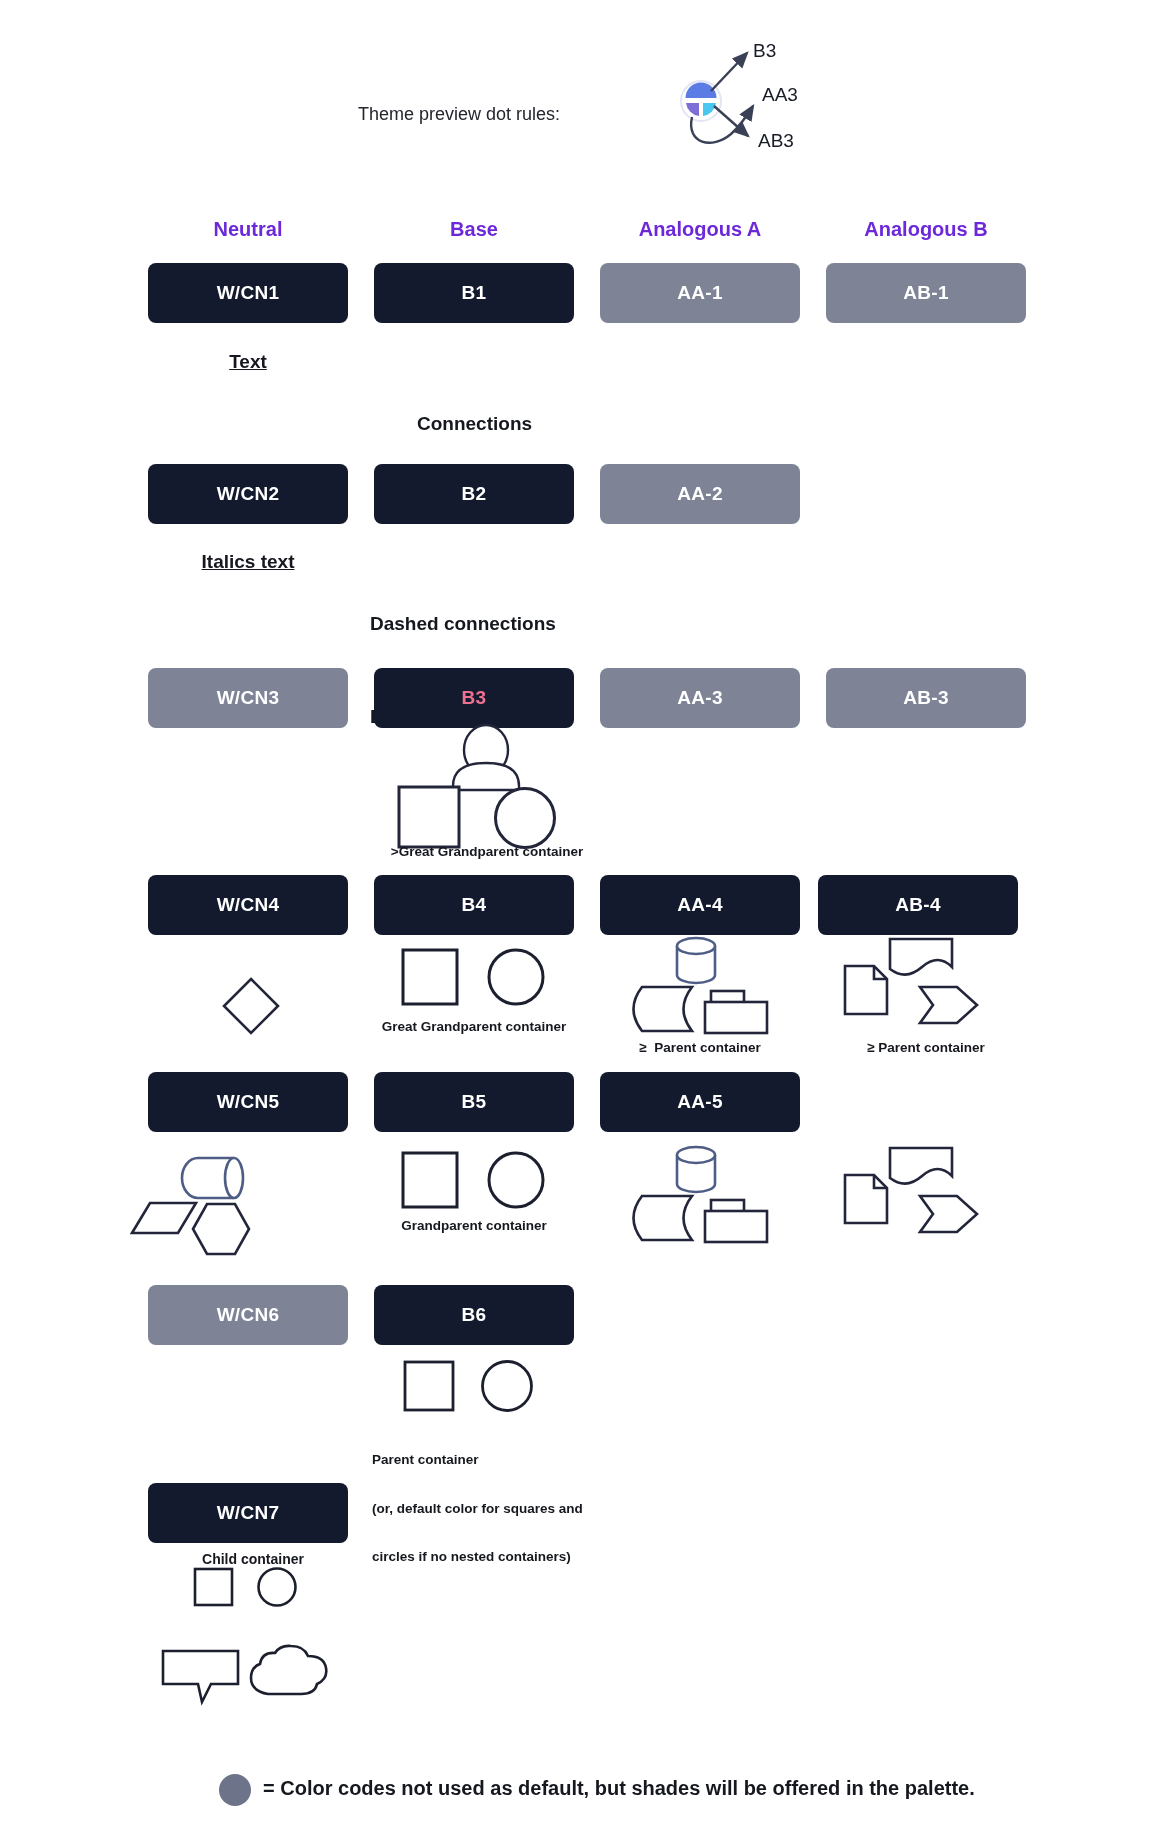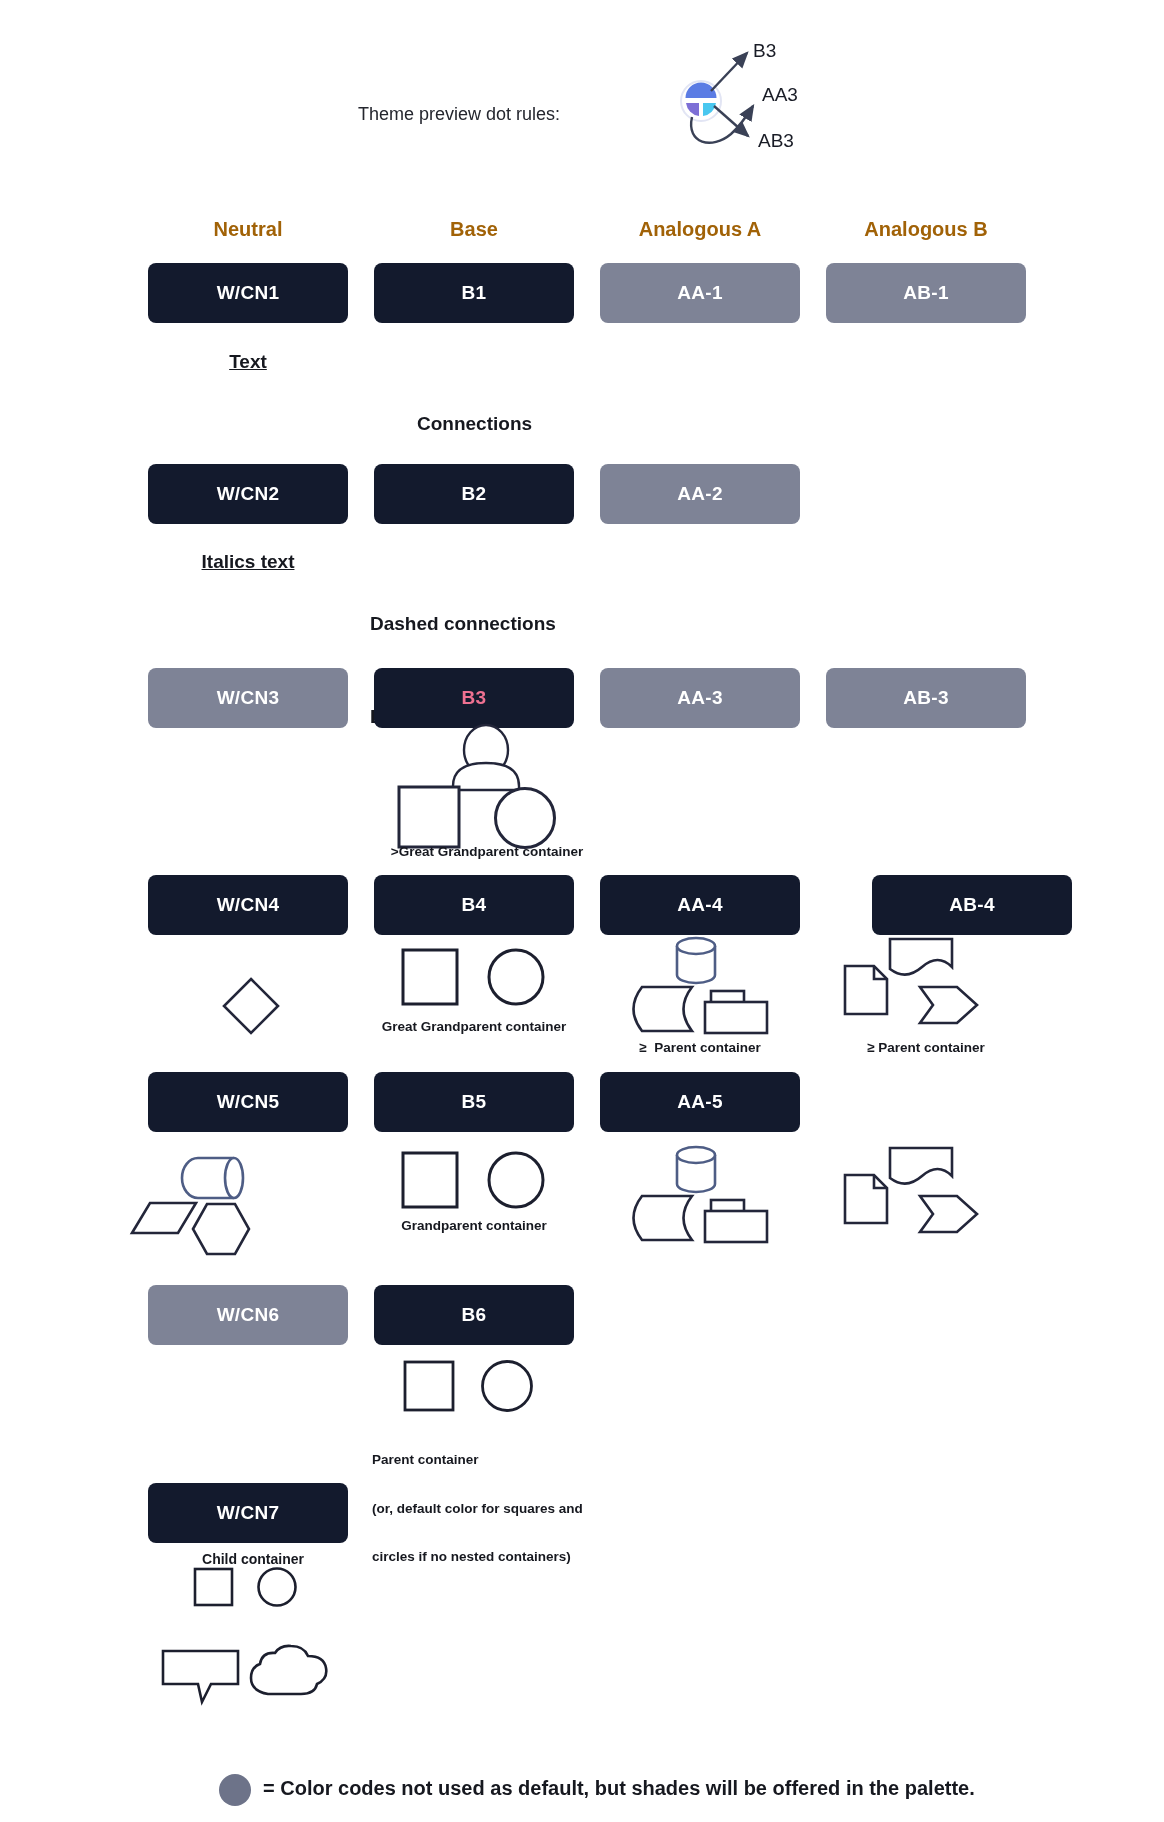--- a/index.html
+++ b/index.html
@@ -8,21 +8,21 @@
     font-family:"Liberation Sans", sans-serif;color:#16181f;overflow:hidden;
   }
   .title{
     position:absolute;left:358px;top:84px;font-size:18px;font-weight:500;color:#24262e;margin-top:20px;
   }
   .dot-label{
     position:absolute;font-size:19px;font-weight:500;color:#191c26;white-space:nowrap;
   }
   .col-header{
     position:absolute;top:218px;width:200px;text-align:center;
-    font-size:20px;font-weight:700;color:#a16207;
+    font-size:20px;font-weight:700;color:#6d28d9;
   }
   .pill{
     position:absolute;width:200px;height:60px;border-radius:8px;
     display:flex;align-items:center;justify-content:center;
     font-size:19px;font-weight:700;color:#ffffff;letter-spacing:.3px;
   }
   .pill.dark{background:#131a2d;}
   .pill.gray{background:#7e8396;}
   .pill.pink{color:#ef7191;}
   .ann{
@@ -102,21 +102,21 @@
     <ellipse cx="486" cy="750" rx="22" ry="25" fill="#ffffff" stroke="#23263a" stroke-width="2.4"></ellipse>
     <path d="M 453,790 L 453,786 Q 453,763 486,763 Q 519,763 519,786 L 519,790 Z" fill="#ffffff" stroke="#23263a" stroke-width="2.4"></path>
     <rect x="399" y="787" width="60" height="60" fill="#ffffff" stroke="#23263a" stroke-width="3"></rect>
     <circle cx="525" cy="818" r="29.5" fill="#ffffff" stroke="#23263a" stroke-width="3"></circle>
   </svg>
   <div class="caption center" style="left:352px;top:844px;width:270px">&gt;Great Grandparent container</div>
 
   <div class="pill dark" style="left:148px;top:875px">W/CN4</div>
   <div class="pill dark" style="left:374px;top:875px">B4</div>
   <div class="pill dark" style="left:600px;top:875px">AA-4</div>
-  <div class="pill dark" style="left:872px;top:875px">AB-4</div>
+  <div class="pill dark" style="left:818px;top:875px">AB-4</div>
 
   <svg class="shape-svg" style="left:220px;top:975px" width="64" height="64" viewBox="0 0 64 64">
     <polygon points="31,4 58,31 31,58 4,31" fill="#ffffff" stroke="#23263a" stroke-width="2.6"></polygon>
   </svg>
 
   <svg class="shape-svg" style="left:398px;top:945px" width="155" height="68" viewBox="0 0 155 68">
     <rect x="5" y="5" width="54" height="54" fill="#ffffff" stroke="#1c1f2e" stroke-width="3"></rect>
     <circle cx="118" cy="32" r="27" fill="#ffffff" stroke="#1c1f2e" stroke-width="3"></circle>
   </svg>
   <div class="caption center" style="left:374px;top:1019px;width:200px">Great Grandparent container</div>

